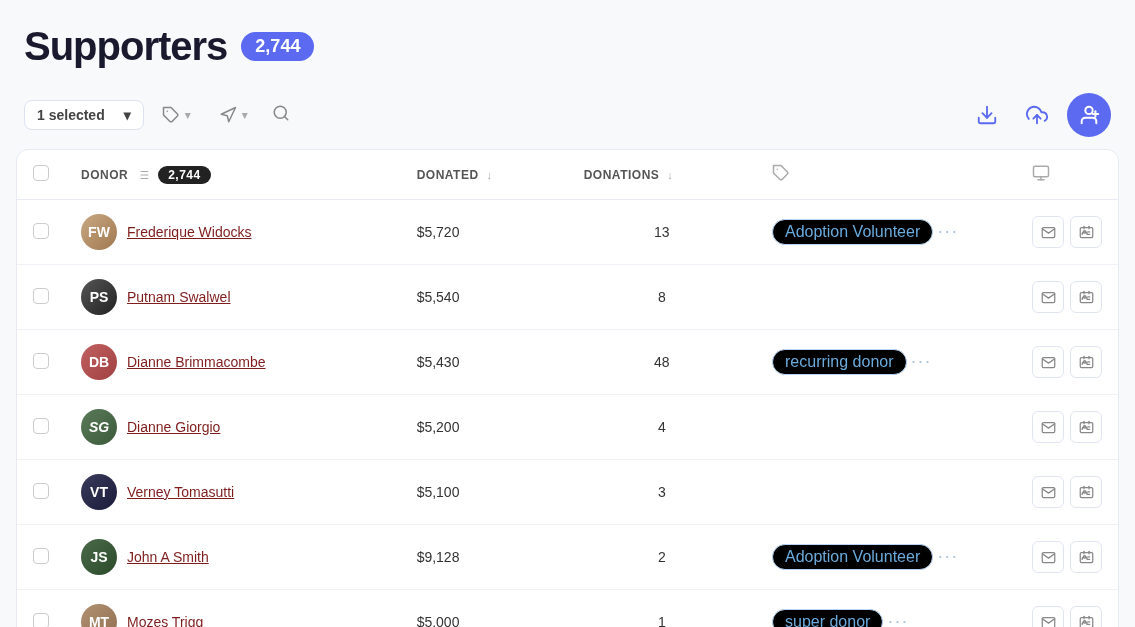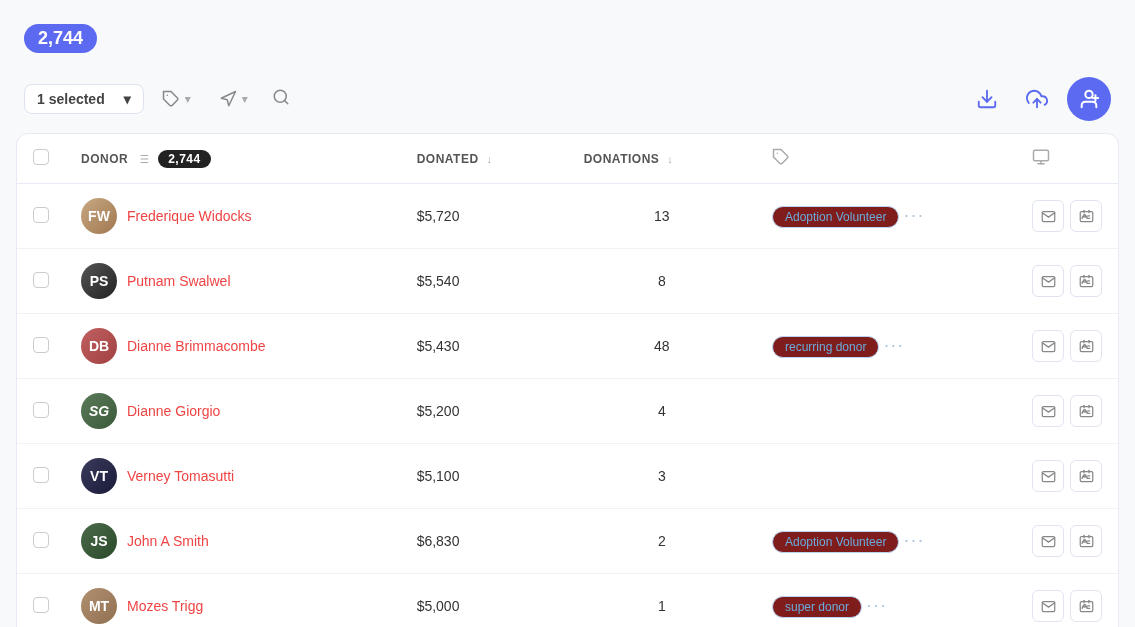--- a/index.html
+++ b/index.html
@@ -201,35 +201,36 @@
     .avatar-1 { background: linear-gradient(135deg, #c8a882, #a07850); }
     .avatar-2 { background: linear-gradient(135deg, #555, #222); }
     .avatar-3 { background: linear-gradient(135deg, #c06060, #a04040); }
     .avatar-4 { background: linear-gradient(135deg, #5a7a5a, #3a5a3a); font-style: italic; }
     .avatar-5 { background: linear-gradient(135deg, #3a3a5a, #1a1a3a); }
     .avatar-6 { background: linear-gradient(135deg, #4a6a4a, #2a4a2a); }
     .avatar-7 { background: linear-gradient(135deg, #b09070, #907050); }
 
     .donor-name {
       font-weight: 500;
-      color: #ef4444;
+      color: #7f1d1d;
+      text-decoration: underline;
     }
 
     .donated-col { color: #333; font-weight: 500; }
     .donations-col { color: #555; text-align: center; }
 
     .tag {
       display: inline-flex;
       align-items: center;
       border: 1.5px solid #b8d4f5;
       border-radius: 20px;
       padding: 3px 12px;
-      font-size: 12px;
+      font-size: 16px;
       color: #6aabdc;
-      background: #7f1d1d;
+      background: #000000;
       white-space: nowrap;
     }
 
     .tag-more {
       background: none;
       border: none;
       color: #aac4dc;
       font-size: 18px;
       cursor: pointer;
       padding: 0 4px;
@@ -275,20 +276,21 @@
       gap: 4px;
     }
 
     .col-tags { width: 260px; }
     .col-actions { width: 90px; }
   </style>
 </head>
 <body>
 
 <div class="page-header">
+  <h1 class="page-title">Supporters</h1>
   <span class="count-badge">2,744</span>
 </div>
 
 <div class="toolbar">
   <div class="toolbar-left">
 
     <button class="selected-btn">
       <span>1 selected</span>
       <span>▾</span>
     </button>
@@ -545,21 +547,21 @@
           </td>
         </tr>
         <tr>
           <td class="checkbox-cell"><input type="checkbox" class="checkbox" style=""></td>
           <td>
             <div class="donor-cell">
               <div class="avatar avatar-6">JS</div>
               <span class="donor-name">John A Smith</span>
             </div>
           </td>
-          <td class="donated-col">$6,830</td>
+          <td class="donated-col">$9,128</td>
           <td class="donations-col">2</td>
           <td class="col-tags"><span class="tag">Adoption Volunteer</span><button class="tag-more">···</button></td>
           <td class="col-actions">
             <div class="action-icons">
               <div class="action-icon">
                 <svg width="15" height="15" viewBox="0 0 24 24" fill="none" stroke="#888" stroke-width="2" stroke-linecap="round" stroke-linejoin="round">
                   <path d="M4 4h16c1.1 0 2 .9 2 2v12c0 1.1-.9 2-2 2H4c-1.1 0-2-.9-2-2V6c0-1.1.9-2 2-2z"></path>
                   <polyline points="22,6 12,13 2,6"></polyline>
                 </svg>
               </div>

